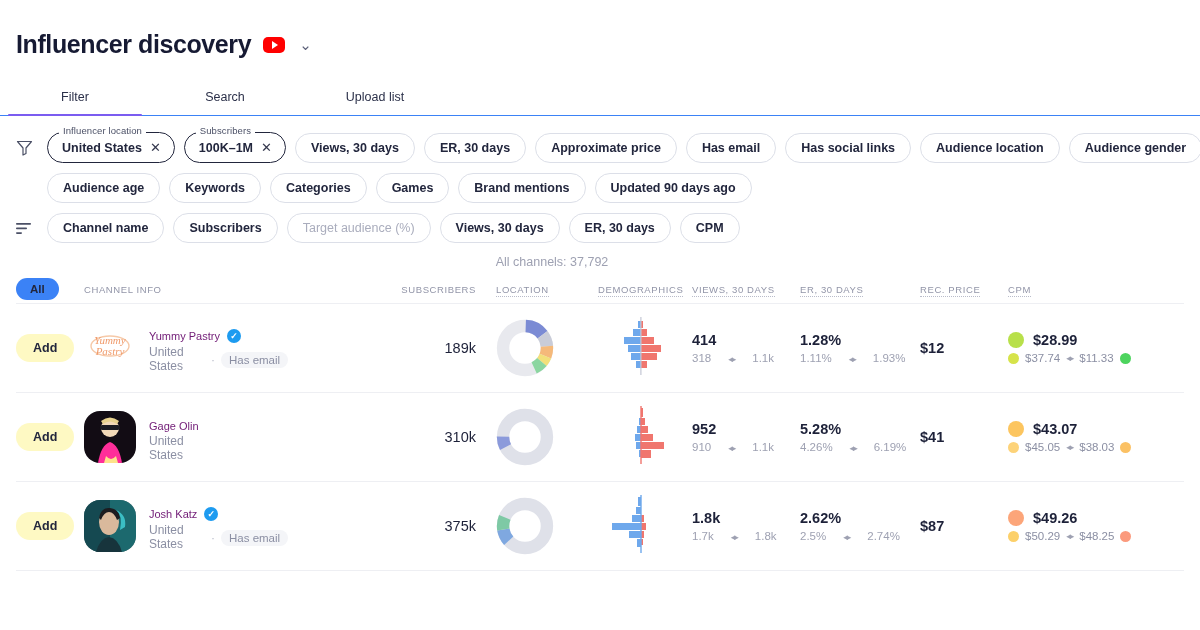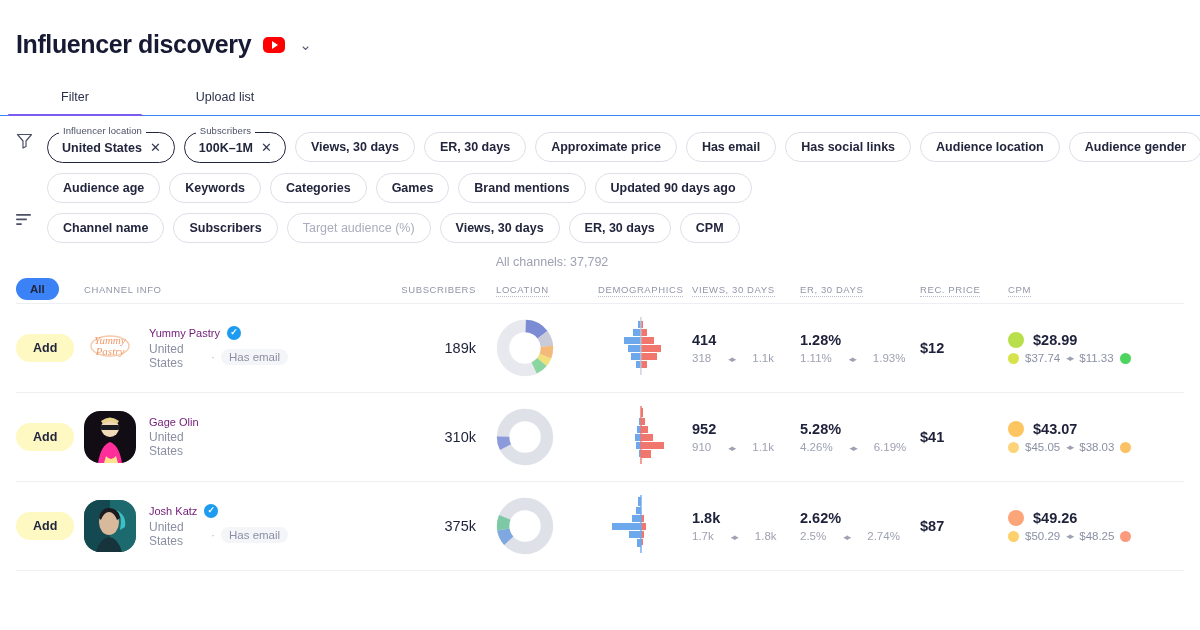--- a/index.html
+++ b/index.html
@@ -41,21 +41,21 @@
     padding: 9px 0 11px; position: relative; cursor: pointer;
   }
   .tab.active { font-weight: normal; }
   .tab.active::after {
     content: ""; position: absolute; left: 8px; right: 8px; bottom: -1px;
     height: 2px; background: #7b5cf0; border-radius: 2px;
   }
 
   
   .filters { padding: 16px 16px 0 16px; }
-  .chip-row { display: flex; align-items: flex-start; gap: 9px; flex-wrap: nowrap; margin-bottom: 10px; }
+  .chip-row { display: flex; align-items: center; gap: 9px; flex-wrap: nowrap; margin-bottom: 10px; }
   .row-icon { width: 22px; min-width: 22px; display: flex; align-items: center; justify-content: flex-start; }
   .row-icon.spacer { }
 
   .chip {
     border: 1px solid #dcdfe8; border-radius: 20px;
     padding: 0 15px; height: 30px;
     display: inline-flex; align-items: center; gap: 8px;
     font-size: 12.5px; font-weight: bold; color: #22263d;
     background: #fff; white-space: nowrap; cursor: pointer;
   }
@@ -105,21 +105,21 @@
     display: flex; align-items: center;
     border-top: 1px solid #eeeff3;
     height: 89px;
   }
   .btn-add {
     background: #fef9c3; border: none; border-radius: 16px;
     padding: 7px 17px; font-size: 12.5px; font-weight: bold; color: #22263d;
     cursor: pointer;
   }
 
-  .info-cell { display: flex; align-items: center; gap: 13px; }
+  .info-cell { display: flex; align-items: flex-end; gap: 13px; }
   .avatar { width: 52px; height: 52px; border-radius: 16px; flex: 0 0 52px; overflow: hidden; }
   .name-line { display: flex; align-items: center; gap: 7px; }
   .cname { font-size: 11px; color: #701a75; }
   .verified {
     width: 14px; height: 14px; border-radius: 50%; background: #1d9bf0;
     display: inline-flex; align-items: center; justify-content: center;
     font-size: 9px; color: #fff; font-weight: bold; line-height: 1;
   }
   .meta-line {
     display: flex; align-items: center; gap: 6px;
@@ -154,20 +154,21 @@
 <div class="header">
   <div class="title-row">
     <div class="page-title">Influencer discovery</div>
     <span class="yt-icon"></span>
     <span class="chevron">⌄</span>
   </div>
 </div>
 
 <div class="tabs">
   <div class="tab active">Filter</div>
+  <div class="tab">Search</div>
   <div class="tab">Upload list</div>
 </div>
 
 <div class="filters">
 
   <div class="chip-row">
     <span class="row-icon">
       <svg width="17" height="17" viewBox="0 0 17 17">
           <path d="M1.5 2.5h14L10 9v5.5l-3 1.5V9L1.5 2.5z" fill="none" stroke="#4b5066" stroke-width="1.2" stroke-linejoin="round"></path>
         </svg>

